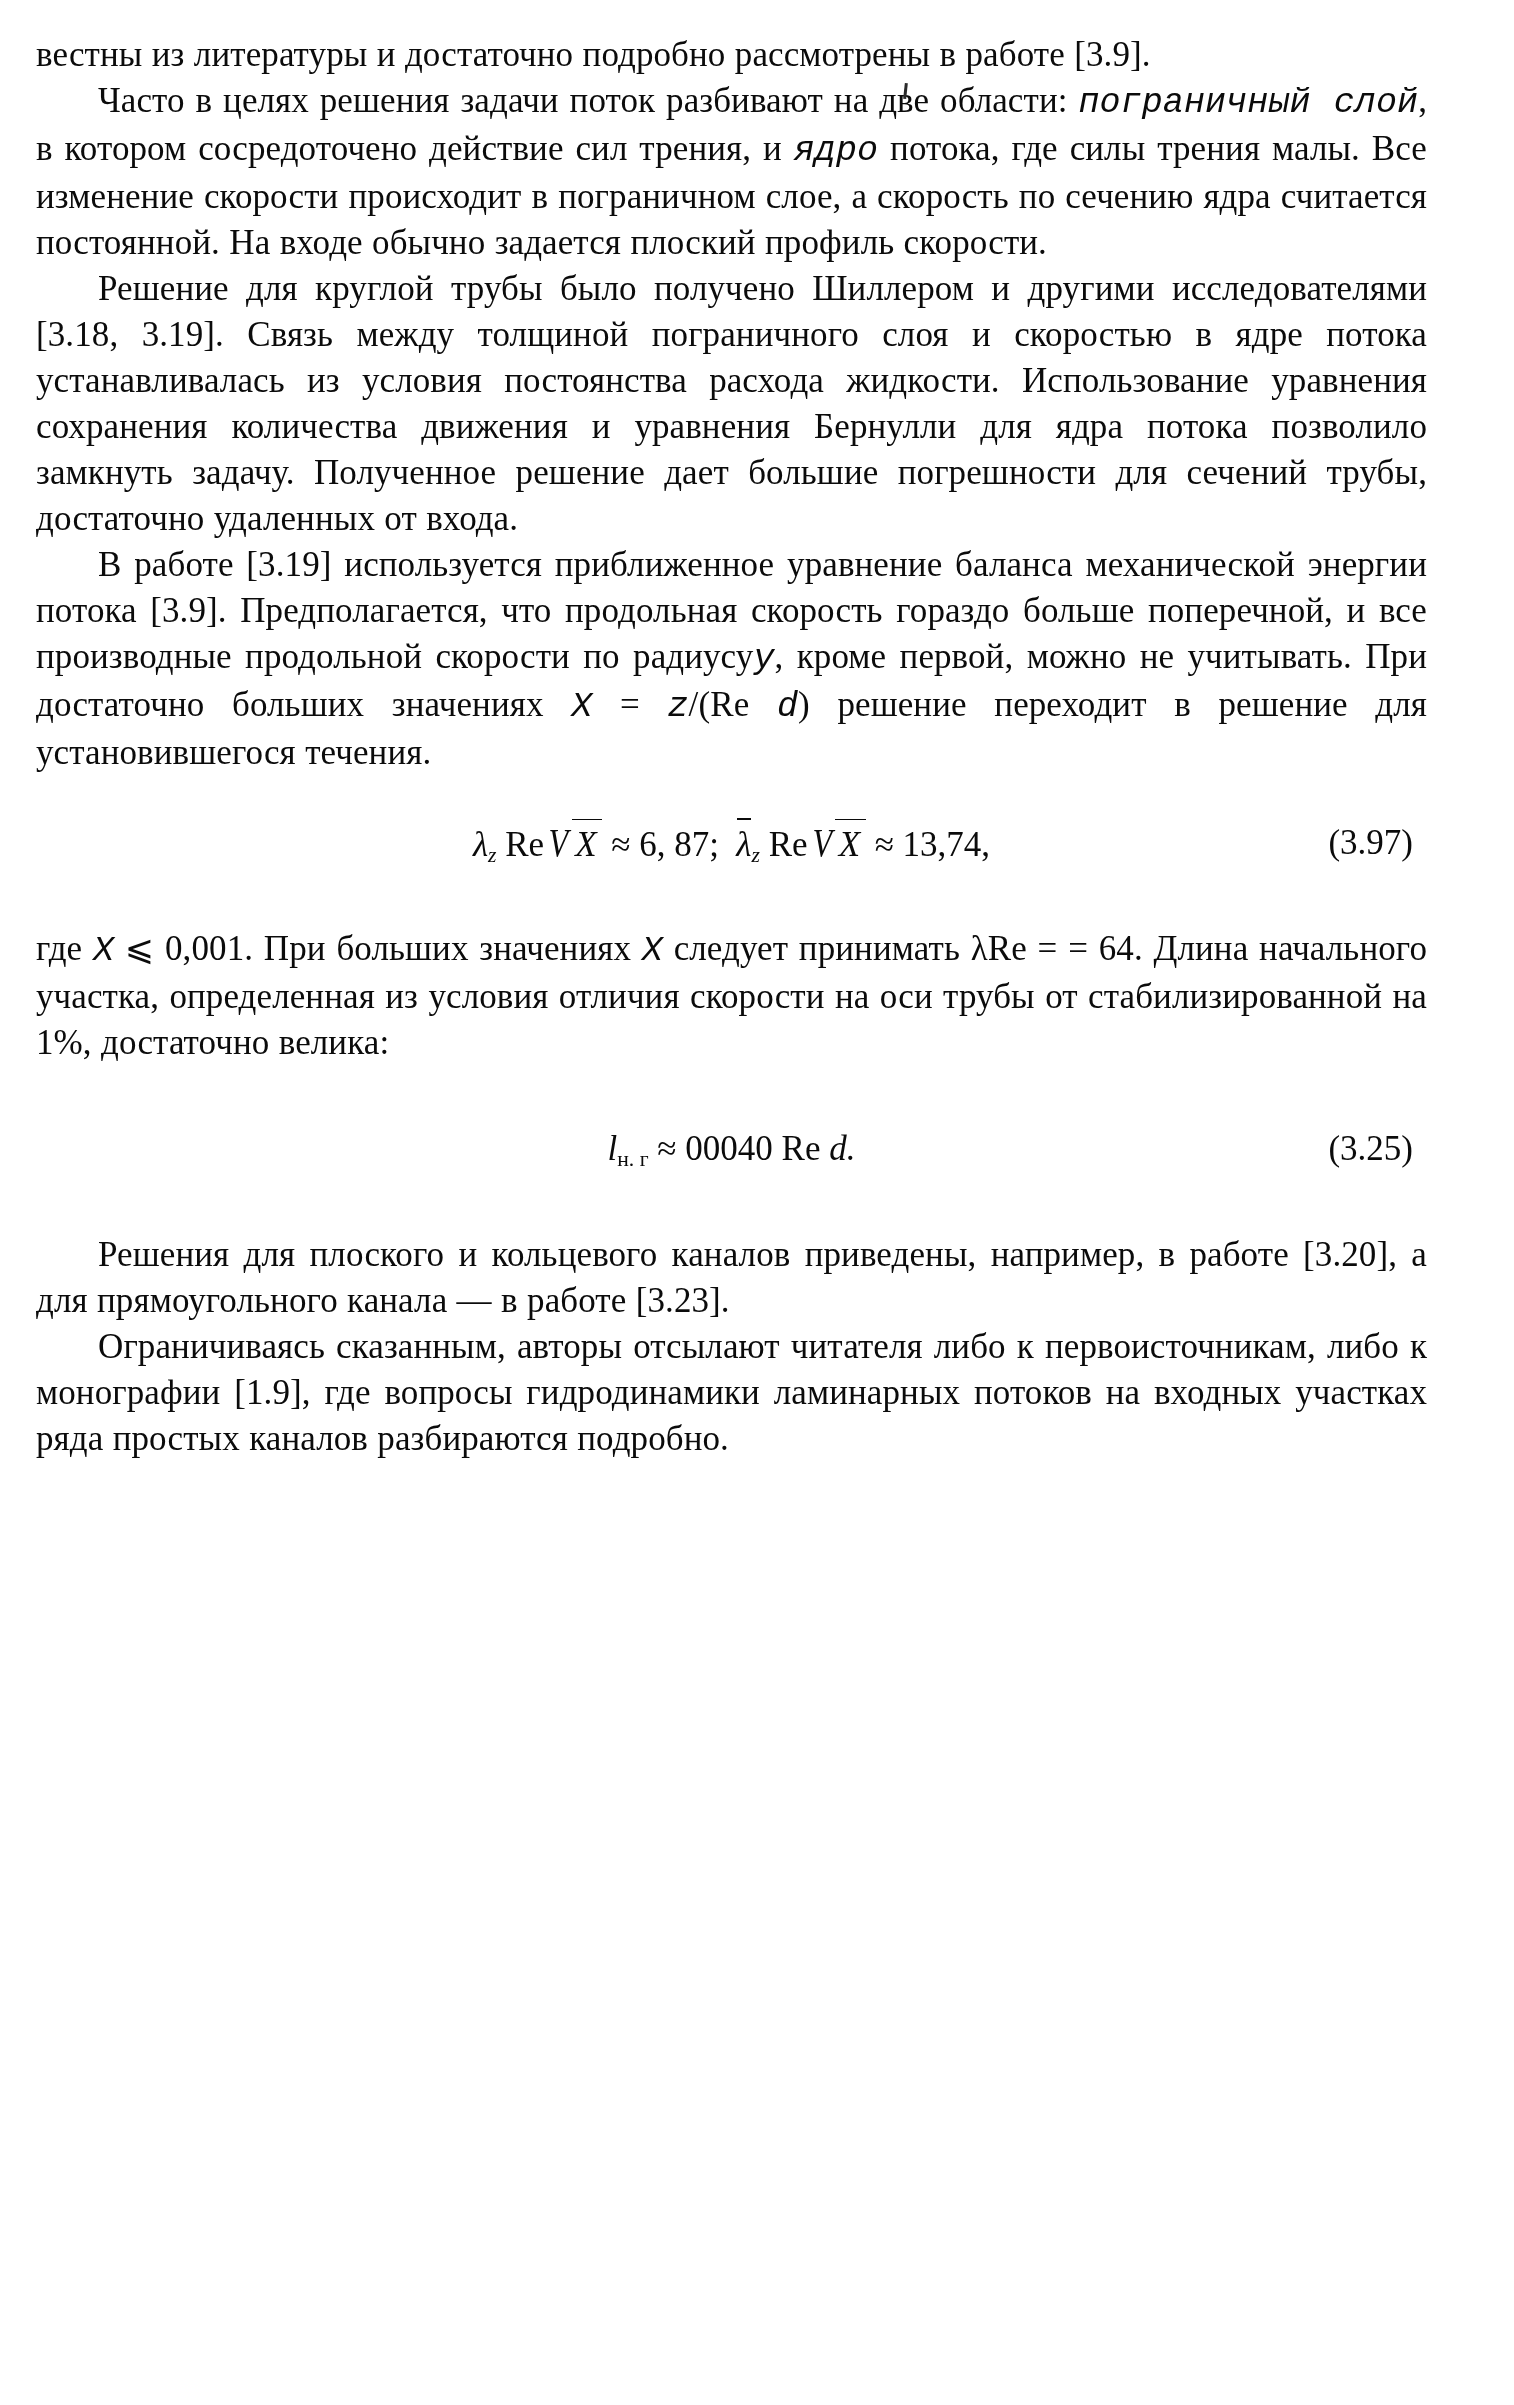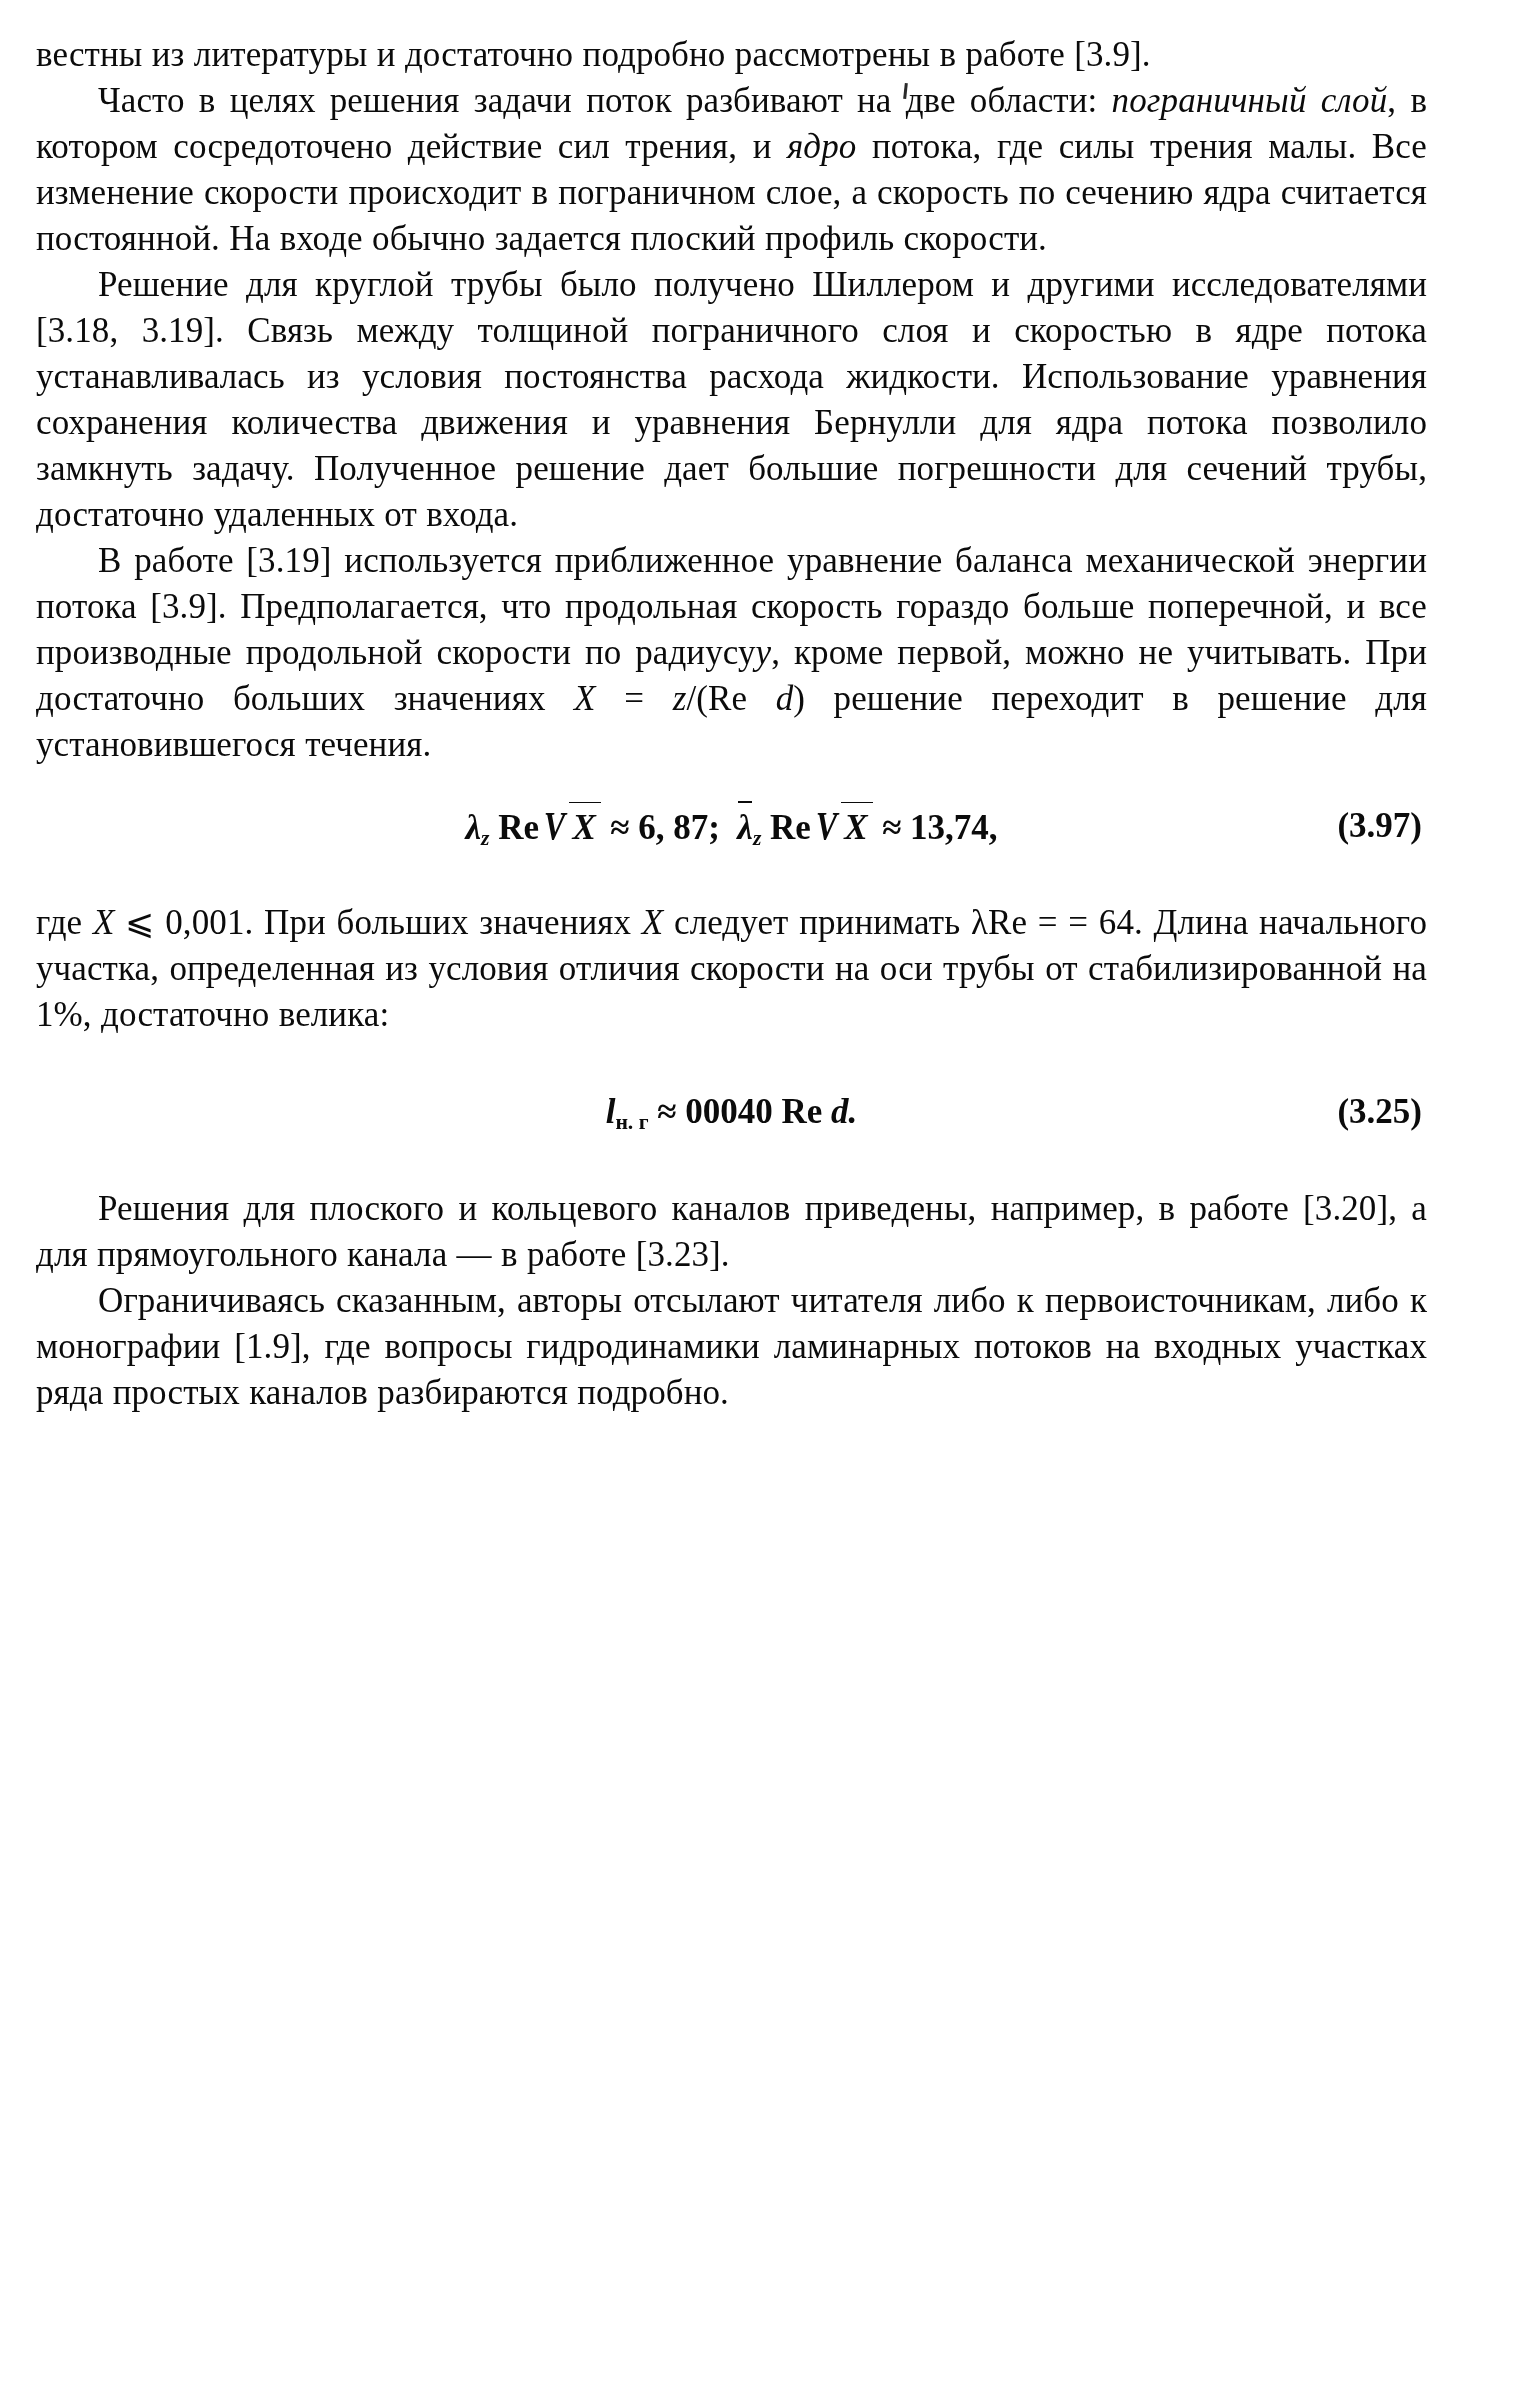--- a/index.html
+++ b/index.html
@@ -34,26 +34,26 @@
     word-spacing: 0.5px;
   }
   p.indent {
     text-indent: 62px;
   }
   p.cont {
     text-indent: 0;
   }
   .it {
     font-style: italic;
+    font-family: Liberation Mono, monospace;
   }
   .formula-block {
     position: relative;
-    margin: 5px;
+    margin: 14px;
     height: 81px;
-    font-weight: bold;
   }
   .formula-block .fml {
     position: absolute;
     left: 0;
     right: 0;
     text-align: center;
     font-size: 35px;
     line-height: 49px;
     white-space: nowrap;
   }

